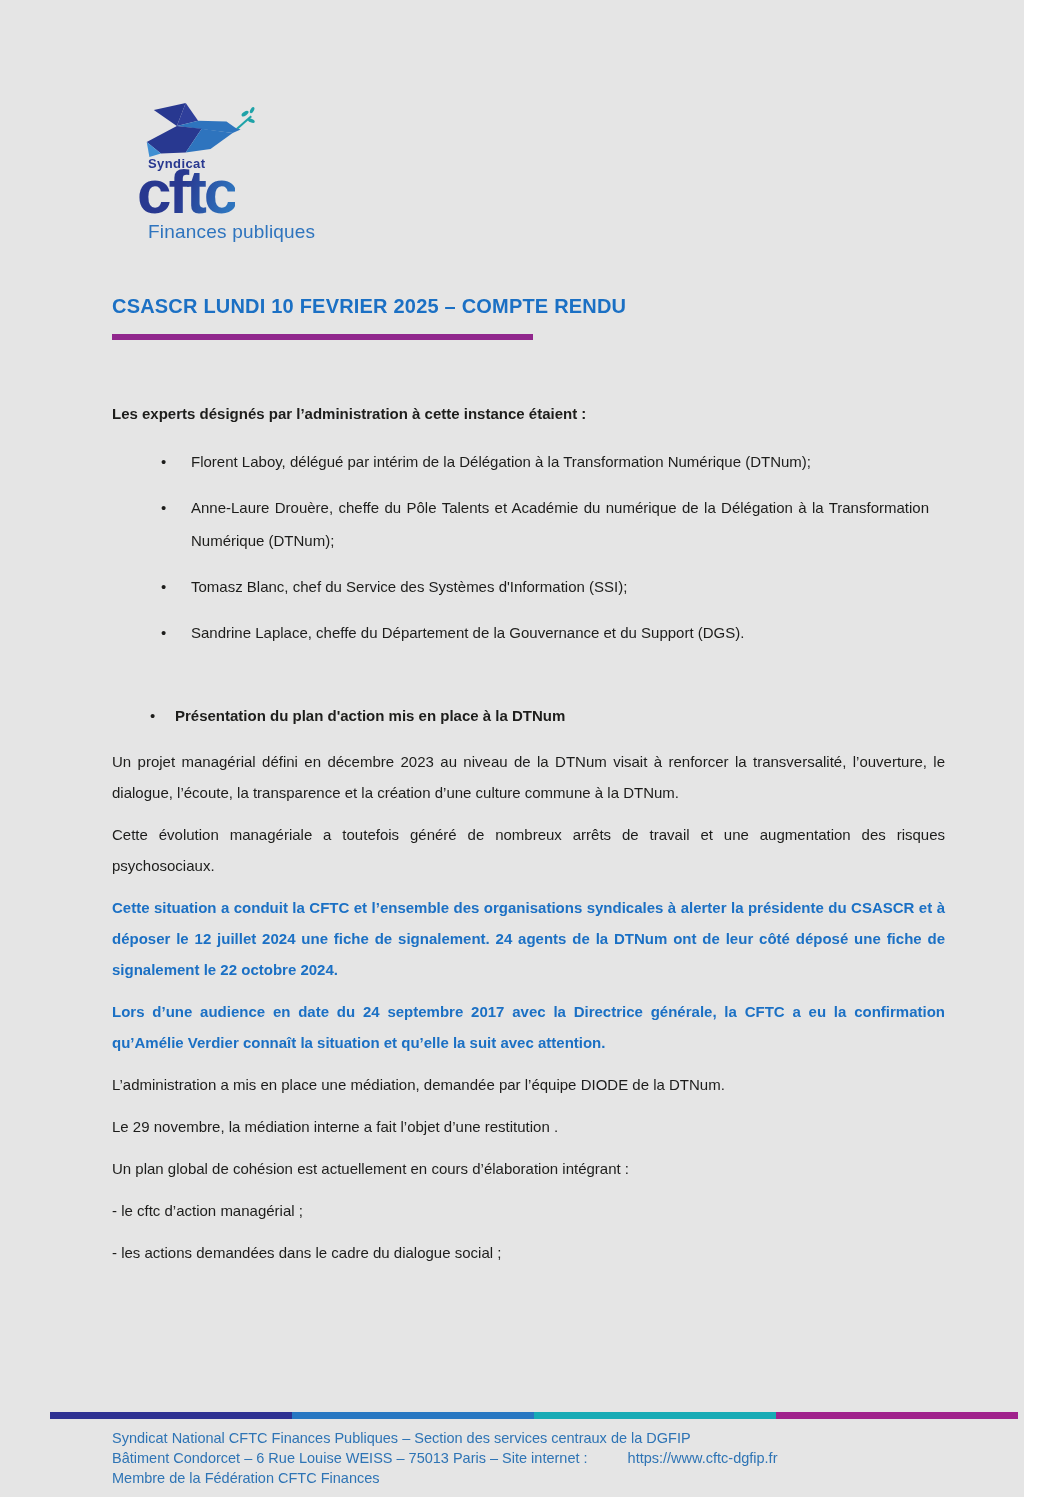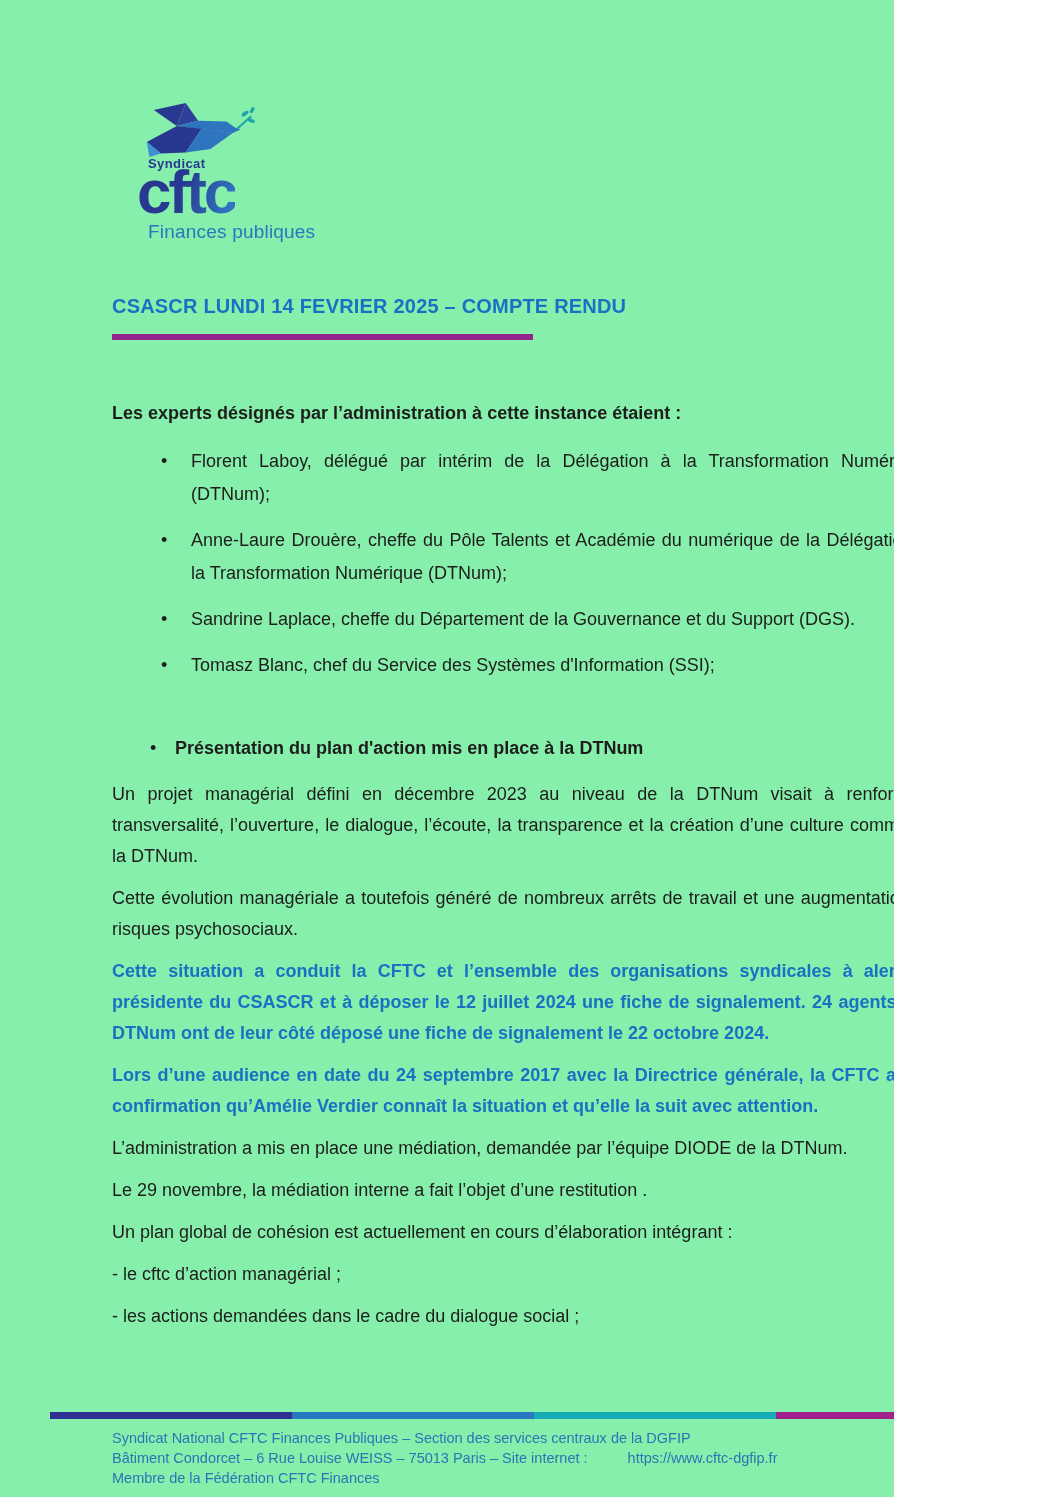--- a/index.html
+++ b/index.html
@@ -6,22 +6,22 @@
     --title-blue:#1b70c4;
     --body-text:#1d1d1b;
     --rule-purple:#91278d;
     --footer-blue:#2e74b5;
     --logo-navy:#283890;
     --logo-blue:#2e74be;
   }
   html,body{margin:0;padding:0;background:#ffffff;}
   .page{
     position:relative;
-    width:894px;height:1497px;
-    background:#86efac;
+    width:1024px;height:1497px;
+    background:#e5e5e5;
     font-family:"Liberation Sans",sans-serif;
     color:var(--body-text);
     overflow:hidden;
   }
 
   
   .logo{position:absolute;left:140px;top:103px;width:220px;height:150px;}
   .logo svg{position:absolute;left:0;top:0;width:118px;height:62px;}
   .logo .syndicat{position:absolute;left:8px;top:53px;font-size:13px;font-weight:700;color:var(--logo-navy);letter-spacing:.4px;}
   .logo .wordmark{
@@ -41,21 +41,21 @@
   
   .doc-title{
     position:absolute;left:112px;top:295px;margin:0;
     font-size:20px;font-weight:700;color:var(--title-blue);letter-spacing:.2px;
   }
   .title-rule{position:absolute;left:112px;top:334px;width:421px;height:6px;background:var(--rule-purple);}
 
   
   .body-text{
     position:absolute;left:112px;top:398px;width:833px;
-    text-align:justify;font-size:18px;
+    text-align:justify;font-size:15px;
   }
   .experts-heading{margin:0 0 24px 0;font-weight:700;line-height:33px;}
   ul.experts{list-style:none;margin:16px;padding:0;}
   ul.experts li{position:relative;padding-left:63px;margin-bottom:13px;line-height:33px;}
   ul.experts li::before{content:"\2022";position:absolute;left:33px;top:0;}
   .section-bullet{position:relative;padding-left:63px;margin-top:50px;margin-bottom:14px;font-weight:700;line-height:33px;text-align:left;}
   .section-bullet::before{content:"\2022";position:absolute;left:38px;top:0;font-weight:400;}
   .body-text p{margin:0 0 11px 0;line-height:31px;}
   .body-text p.em{color:var(--title-blue);font-weight:700;}
 
@@ -81,31 +81,31 @@
       <path d="M108,29 L124,15" stroke="#1fa3a8" stroke-width="2.4" fill="none"></path>
       <ellipse cx="117" cy="12" rx="4.5" ry="2.2" fill="#1fa3a8" transform="rotate(-35 117 12)"></ellipse>
       <ellipse cx="124" cy="20" rx="4.2" ry="2" fill="#1fa3a8" transform="rotate(25 124 20)"></ellipse>
       <ellipse cx="125" cy="8" rx="3.8" ry="1.9" fill="#1fa3a8" transform="rotate(-60 125 8)"></ellipse>
     </svg>
     <div class="syndicat">Syndicat</div>
     <div class="wordmark">cftc</div>
     <div class="logo-sub">Finances publiques</div>
   </div>
 
-  <h1 class="doc-title">CSASCR LUNDI 14 FEVRIER 2025 – COMPTE RENDU</h1>
+  <h1 class="doc-title">CSASCR LUNDI 10 FEVRIER 2025 – COMPTE RENDU</h1>
   <div class="title-rule"></div>
 
   <div class="body-text">
     <p class="experts-heading">Les experts désignés par l’administration à cette instance étaient :</p>
 
     <ul class="experts">
       <li>Florent Laboy, délégué par intérim de la Délégation à la Transformation Numérique (DTNum);</li>
       <li>Anne-Laure Drouère, cheffe du Pôle Talents et Académie du numérique de la Délégation à la Transformation Numérique (DTNum);</li>
+      <li>Tomasz Blanc, chef du Service des Systèmes d'Information (SSI);</li>
       <li>Sandrine Laplace, cheffe du Département de la Gouvernance et du Support (DGS).</li>
-      <li>Tomasz Blanc, chef du Service des Systèmes d'Information (SSI);</li>
     </ul>
 
     <div class="section-bullet">Présentation du plan d'action mis en place à la DTNum</div>
 
     <p>Un projet managérial défini en décembre 2023 au niveau de la DTNum visait à renforcer la transversalité, l’ouverture, le dialogue, l’écoute, la transparence et la création d’une culture commune à la DTNum.</p>
     <p>Cette évolution managériale a toutefois généré de nombreux arrêts de travail et une augmentation des risques psychosociaux.</p>
     <p class="em">Cette situation a conduit la CFTC et l’ensemble des organisations syndicales à alerter la présidente du CSASCR et à déposer le 12 juillet 2024 une fiche de signalement. 24 agents de la DTNum ont de leur côté déposé une fiche de signalement le 22 octobre 2024.</p>
     <p class="em">Lors d’une audience en date du 24 septembre 2017 avec la Directrice générale, la CFTC a eu la confirmation qu’Amélie Verdier connaît la situation et qu’elle la suit avec attention.</p>
     <p>L’administration a mis en place une médiation, demandée par l’équipe DIODE de la DTNum.</p>
     <p>Le 29 novembre, la médiation interne a fait l’objet d’une restitution .</p>

